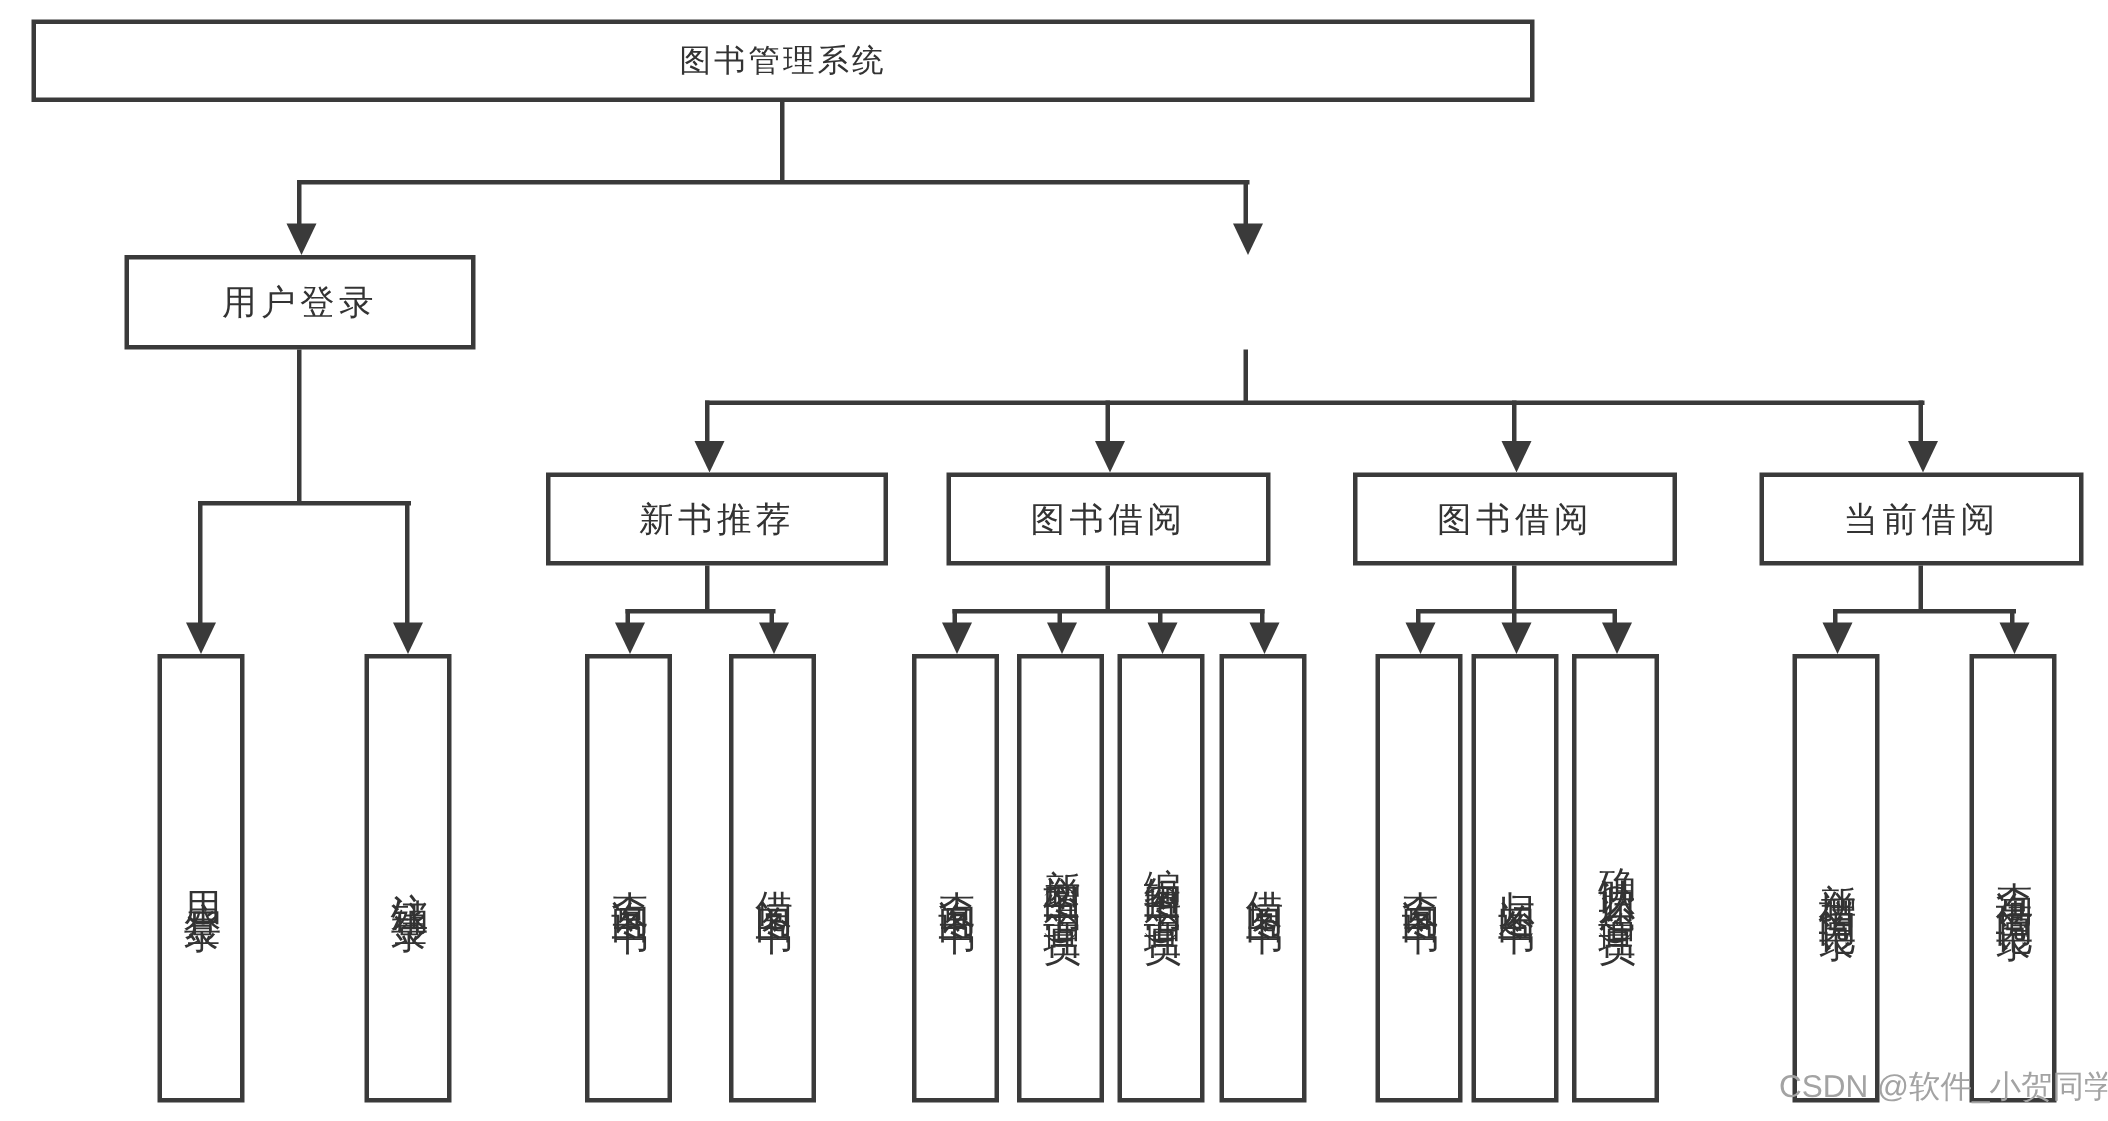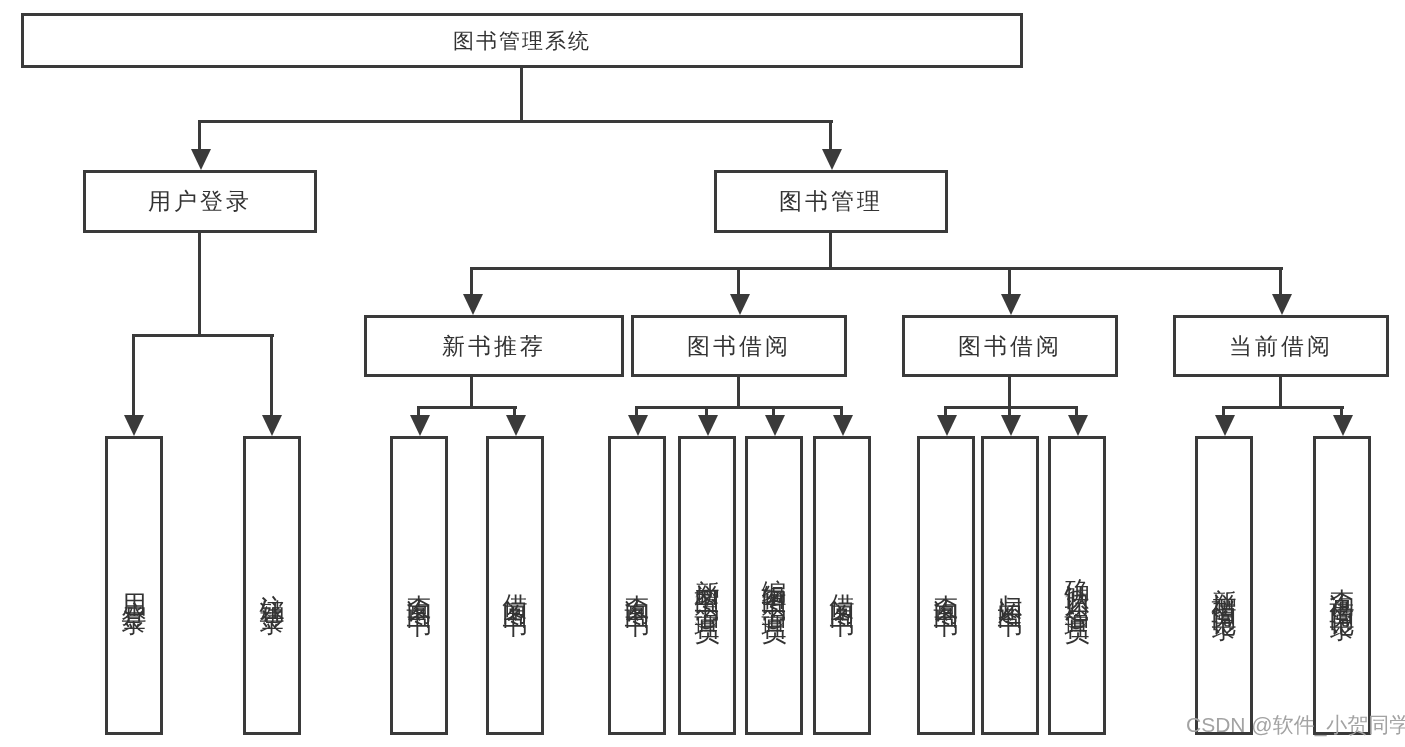--- a/index.html
+++ b/index.html
@@ -20,21 +20,21 @@
     position:absolute;
     box-sizing:border-box;
     border:3px solid var(--line);
     background:#fff;
     display:flex;align-items:center;justify-content:center;
   }
   .hlabel{
     font-size:23px;letter-spacing:3px;color:var(--text);
     white-space:nowrap;line-height:1;
   }
-  .title{font-size:21px;letter-spacing:2px;}
+  .title{font-size:21px;letter-spacing:2px;font-family:Liberation Serif, serif;}
   .vlabel{
     writing-mode:vertical-lr;
     text-orientation:mixed;
     font-size:25px;letter-spacing:6px;line-height:1;
     color:var(--text);
   }
   .vline,.hline{position:absolute;background:var(--line);}
   .vline{width:3px;}
   .hline{height:3px;}
   .arrow{
@@ -62,43 +62,40 @@
   <div class="vline" style="left:520px;top:68px;height:54px"></div>
   <div class="hline" style="left:198px;top:120px;width:635px"></div>
   <div class="vline" style="left:198px;top:120px;height:32px"></div>
   <div class="arrow" style="left:191px;top:149px"></div>
   <div class="vline" style="left:829px;top:120px;height:32px"></div>
   <div class="arrow" style="left:822px;top:149px"></div>
 
   <div class="box" style="left:83px;top:170px;width:234px;height:63px">
     <span class="hlabel">用户登录</span>
   </div>
-  <div class="box" style="left:714px;top:170px;width:234px;height:63px">
-    <span class="hlabel">图书管理</span>
-  </div>
 
   <div class="vline" style="left:198px;top:233px;height:103px"></div>
   <div class="hline" style="left:132px;top:334px;width:142px"></div>
   <div class="vline" style="left:132px;top:334px;height:84px"></div>
   <div class="arrow" style="left:124px;top:415px"></div>
   <div class="vline" style="left:270px;top:334px;height:84px"></div>
   <div class="arrow" style="left:262px;top:415px"></div>
 
   <div class="vline" style="left:829px;top:233px;height:36px"></div>
   <div class="hline" style="left:470px;top:267px;width:813px"></div>
   <div class="vline" style="left:470px;top:267px;height:29px"></div>
   <div class="arrow" style="left:463px;top:294px"></div>
   <div class="vline" style="left:737px;top:267px;height:29px"></div>
   <div class="arrow" style="left:730px;top:294px"></div>
   <div class="vline" style="left:1008px;top:267px;height:29px"></div>
   <div class="arrow" style="left:1001px;top:294px"></div>
   <div class="vline" style="left:1279px;top:267px;height:29px"></div>
   <div class="arrow" style="left:1272px;top:294px"></div>
 
-  <div class="box" style="left:364px;top:315px;width:260px;height:62px">
+  <div class="box" style="left:364px;top:315px;width:228px;height:62px">
     <span class="hlabel">新书推荐</span>
   </div>
   <div class="box" style="left:631px;top:315px;width:216px;height:62px">
     <span class="hlabel">图书借阅</span>
   </div>
   <div class="box" style="left:902px;top:315px;width:216px;height:62px">
     <span class="hlabel">图书借阅</span>
   </div>
   <div class="box" style="left:1173px;top:315px;width:216px;height:62px">
     <span class="hlabel">当前借阅</span>

